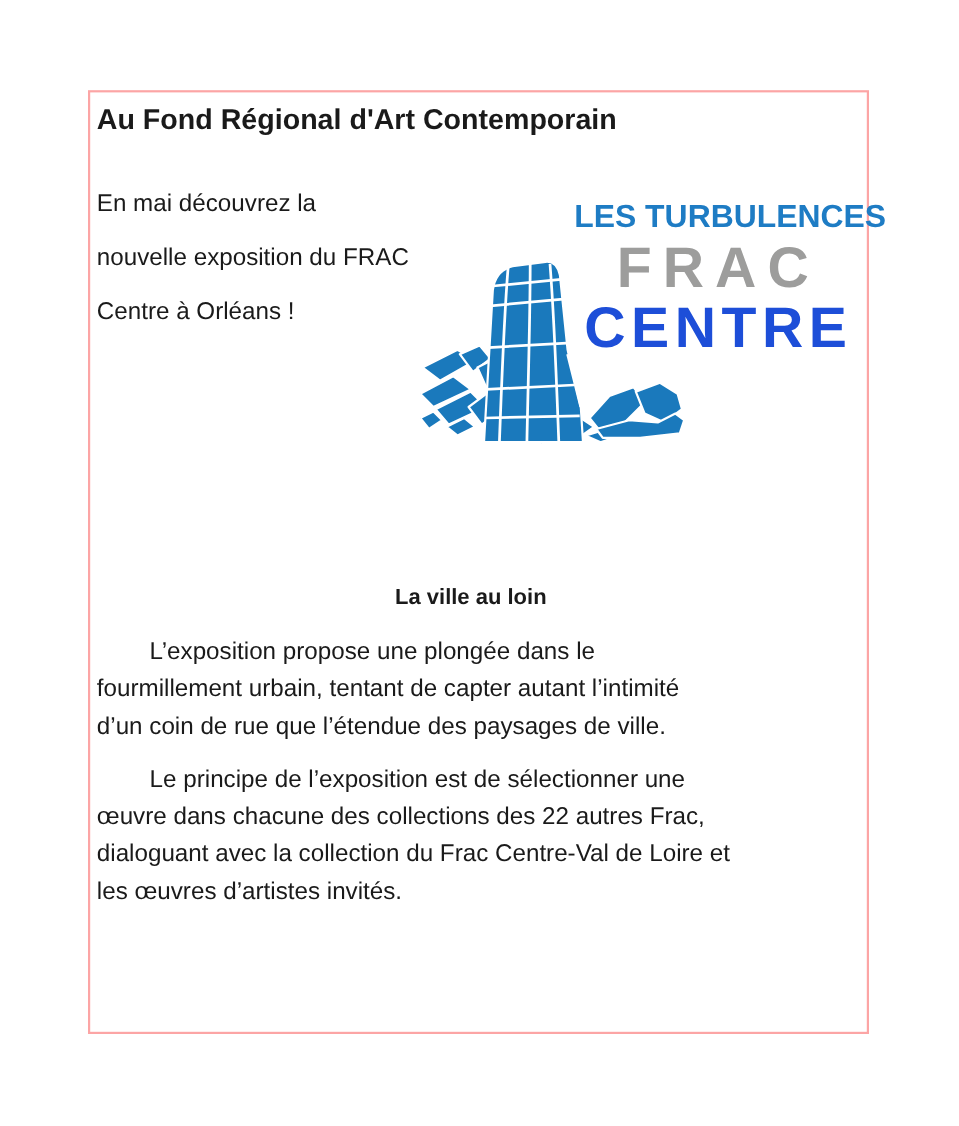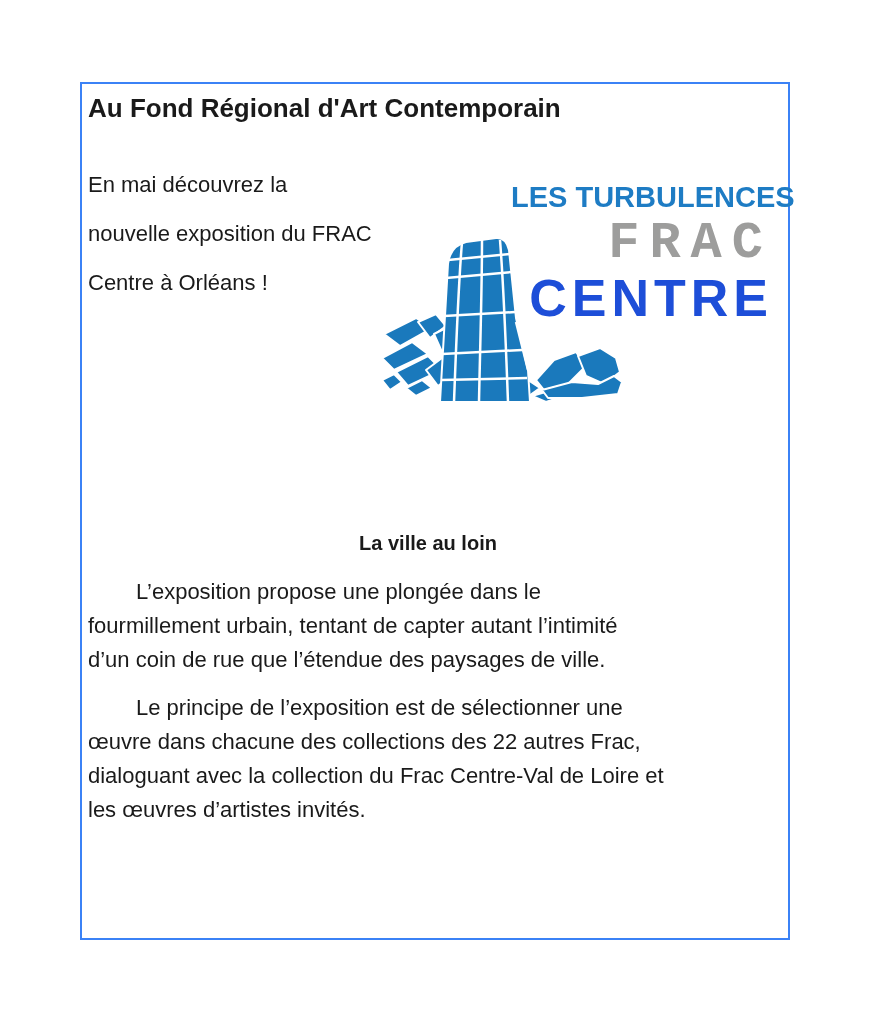--- a/index.html
+++ b/index.html
@@ -18,21 +18,21 @@
     height: 1024px;
     background: #ffffff;
   }
   .frame {
     position: absolute;
     left: 80px;
     top: 82px;
     width: 680px;
     height: 848px;
     padding: 6px 20px 0 6px;
-    border: 2px solid #3b82f6;
+    border: 2px solid #fca5a5;
     background: #ffffff;
   }
   .doc-header {
     font-size: 26px;
     font-weight: bold;
     line-height: 36px;
     white-space: nowrap;
   }
   .intro {
     margin-top: 40px;
@@ -46,42 +46,41 @@
   
   .logo {
     position: absolute;
     left: 300px;
     top: 98px;
     width: 406px;
     height: 232px;
   }
   .logo-text {
     position: absolute;
-    right: 15px;
+    right: 4px;
     top: 0;
     width: 262px;
-    text-align: right;
+    text-align: center;
   }
   .logo-tagline {
     color: #1e7cc4;
     font-size: 29px;
     font-weight: bold;
     line-height: 30px;
     letter-spacing: 0px;
     white-space: nowrap;
   }
   .logo-name1 {
     color: #9d9d9c;
     font-size: 52px;
     font-weight: bold;
     line-height: 50px;
     letter-spacing: 10px;
     margin-top: 7px;
     white-space: nowrap;
-    font-family: Liberation Mono, monospace;
   }
   .logo-name2 {
     color: #1d4ed8;
     font-size: 52px;
     font-weight: bold;
     line-height: 54px;
     letter-spacing: 5px;
     margin-top: 2px;
     white-space: nowrap;
   }

